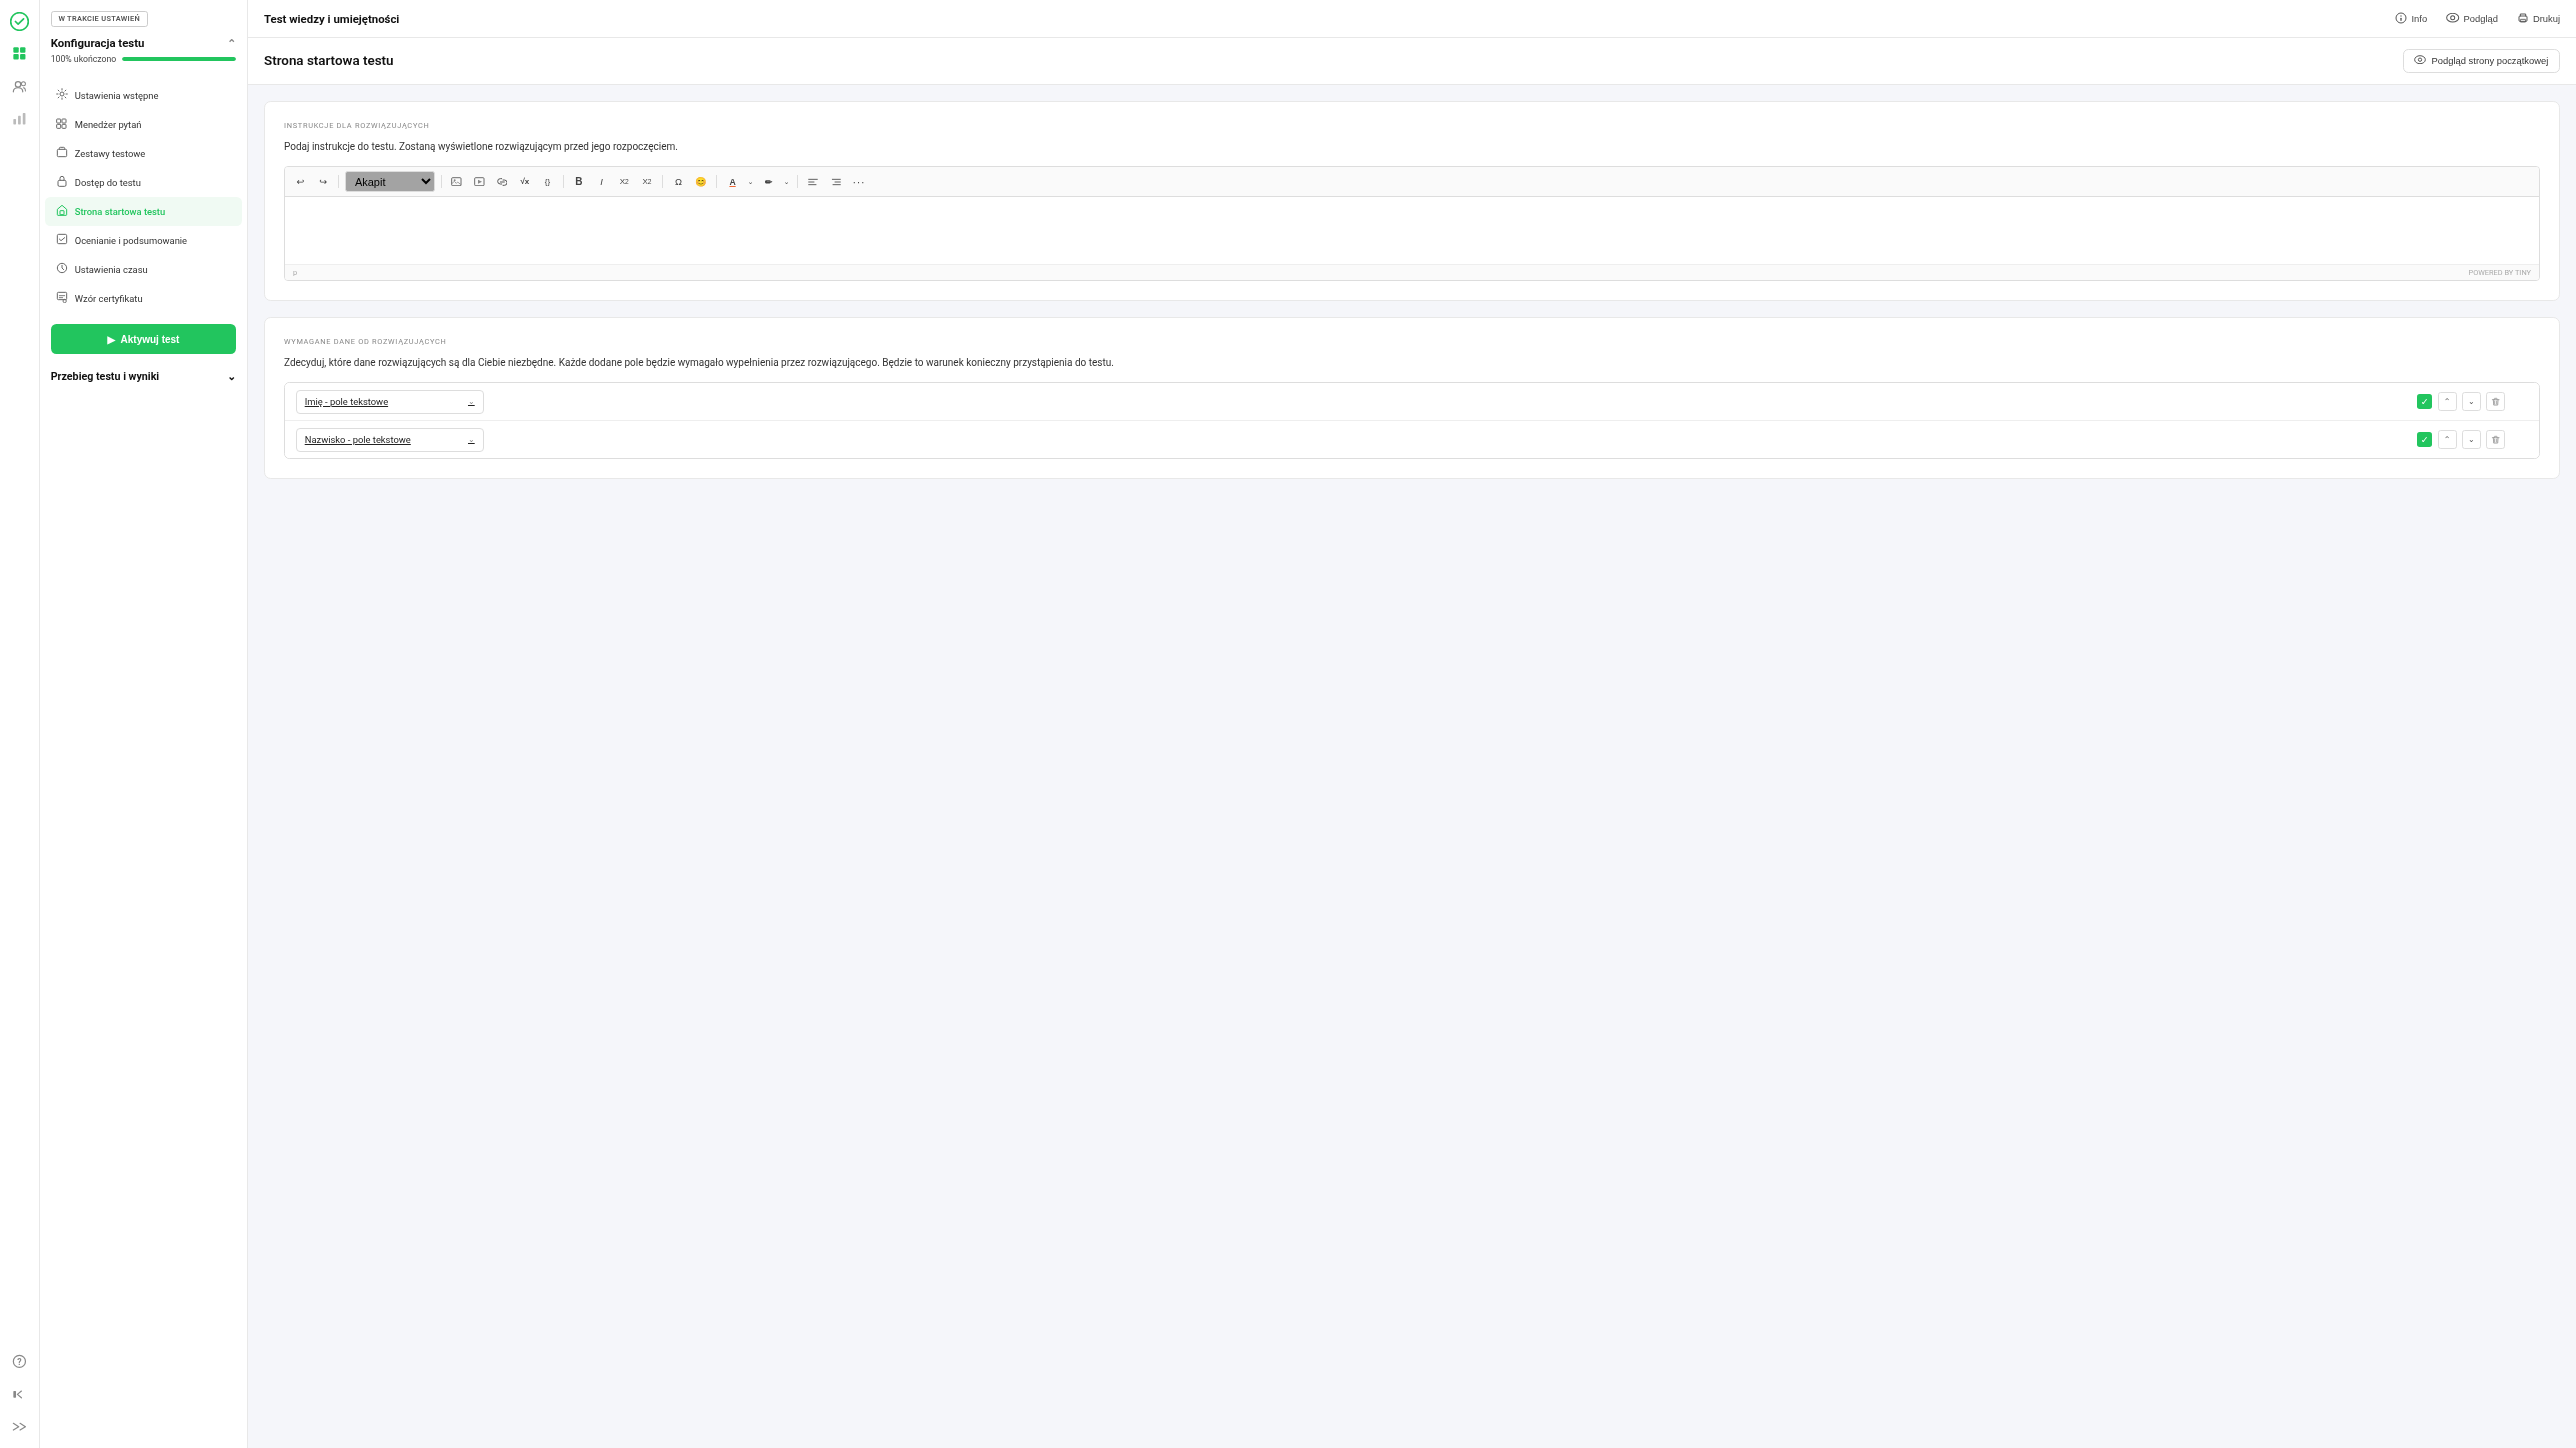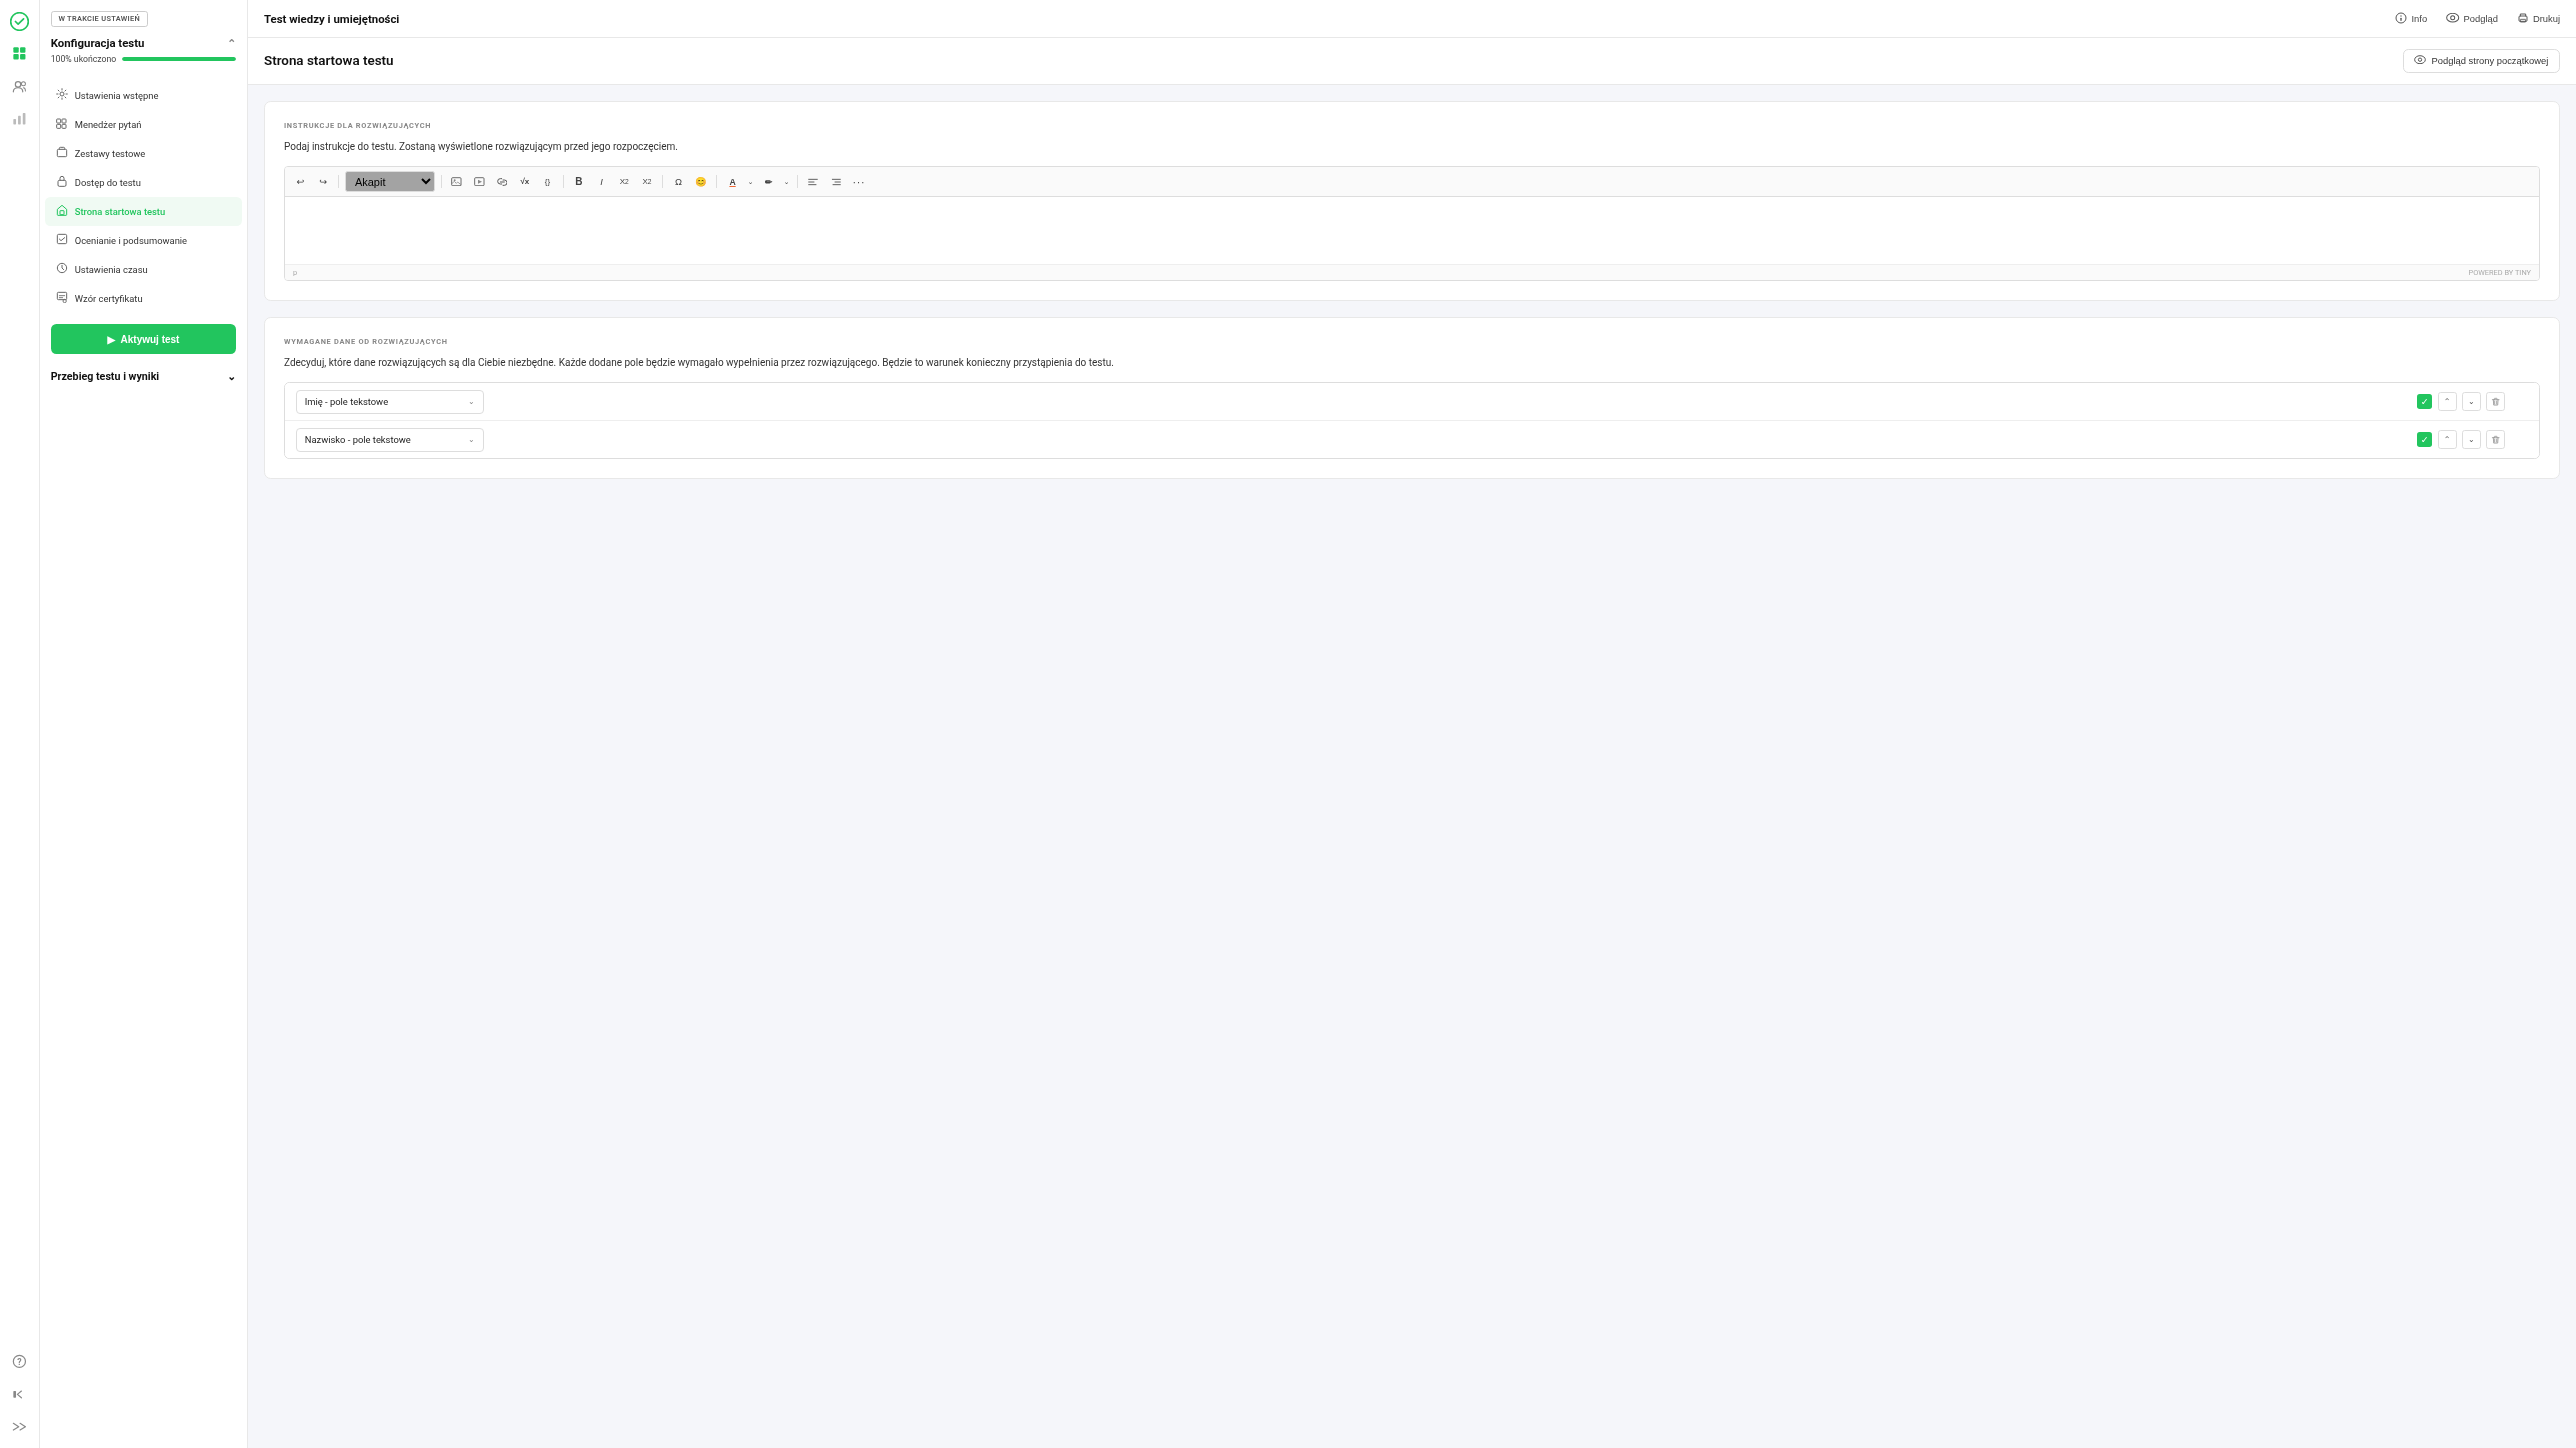--- a/index.html
+++ b/index.html
@@ -174,21 +174,21 @@
 
     .section-card {
       background: #fff;
       border: 0.7px solid #e8e8e8;
       border-radius: 6.7px;
       padding: 19px 19px 19px 19px;
       margin-bottom: 16px;
     }
     .section-label {
       font-size: 7.4px;
-      font-weight: 700;
+      font-weight: 400;
       letter-spacing: 0.7px;
       color: #888;
       margin-bottom: 9.4px;
       text-transform: uppercase;
     }
     .section-desc {
       font-size: 10px;
       color: #333;
       margin-bottom: 12px;
       line-height: 1.5;
@@ -275,20 +275,21 @@
       border-radius: 4px;
       padding: 5.4px 8px;
       font-size: 9.4px;
       background: #fff;
       cursor: pointer;
       display: flex;
       align-items: center;
       justify-content: space-between;
       min-width: 188px;
       width: fit-content;
+      text-decoration: underline;
     }
     .row-actions {
       display: flex;
       align-items: center;
       justify-content: center;
       gap: 5.4px;
     }
     .checkbox-green {
       width: 14.8px; height: 14.8px;
       background: #22c55e;

